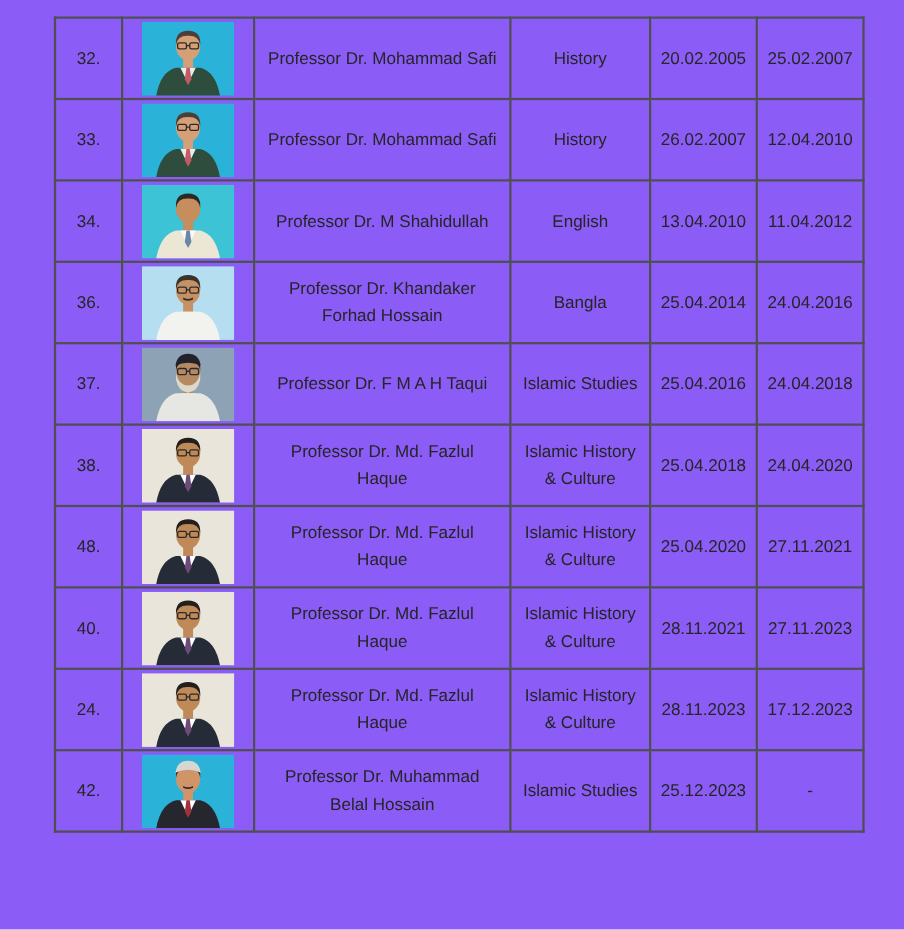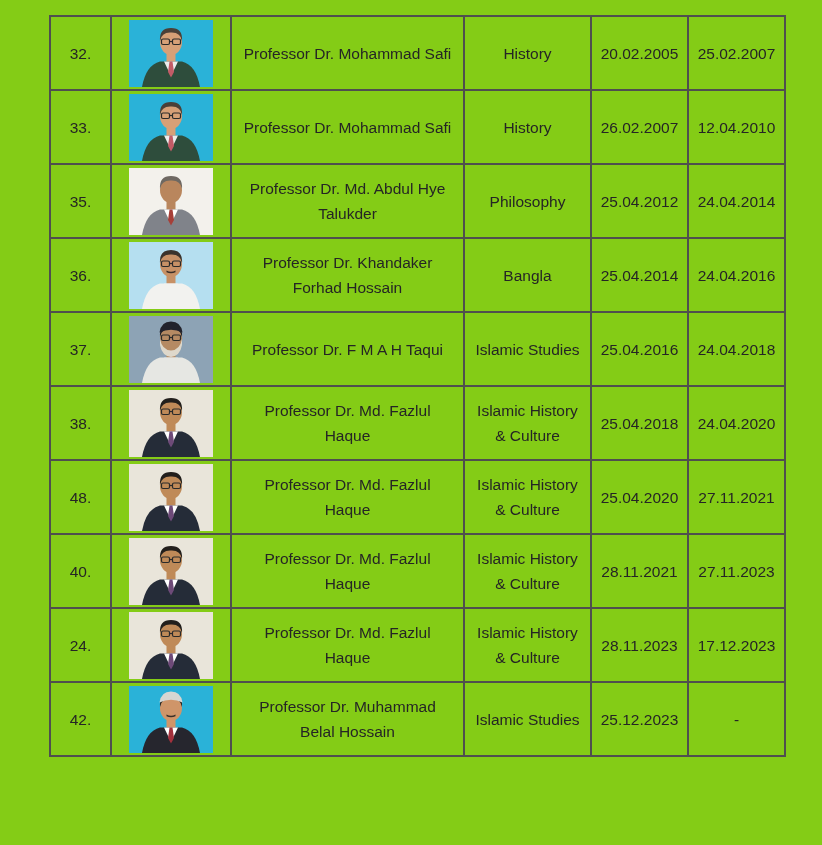--- a/index.html
+++ b/index.html
@@ -5,21 +5,21 @@
   html, body {
     margin: 0;
     padding: 0;
     background: #ffffff;
     font-family: "Liberation Sans", sans-serif;
   }
   .page {
     position: relative;
     width: 822px;
     height: 845px;
-    background: #84cc16;
+    background: #8b5cf6;
     overflow: hidden;
   }
   table.vc-table {
     position: absolute;
     left: 49px;
     top: 15px;
     width: 735px;
     border-collapse: collapse;
     table-layout: fixed;
   }
@@ -98,37 +98,36 @@
                 <path d="M40.5 21.5 h3"></path>
               </g>
             </svg>
           </td>
     <td class="c-name">Professor Dr. Mohammad Safi</td>
     <td class="c-dept">History</td>
     <td class="c-date">26.02.2007</td>
     <td class="c-date">12.04.2010</td>
   </tr>
         <tr class="vc-row">
-    <td class="c-serial">35.</td>
-    <td class="c-photo">
-            <svg width="84" height="67" viewBox="0 0 84 67" xmlns="http://www.w3.org/2000/svg">
-              <rect x="0" y="0" width="84" height="67" fill="#f3f1ec"></rect>
-              <rect x="37.5" y="31" width="9" height="12" fill="#b9865d"></rect>
-              <path d="M13 67 Q17 45 31 41.5 L53 41.5 Q67 45 71 67 Z" fill="#80838a"></path>
-              <path d="M35 41.5 L42 56 L49 41.5 Z" fill="#ffffff"></path>
-              <path d="M40.5 41.5 L43.5 41.5 L45 52 L42 57.5 L39 52 Z" fill="#a63f38"></path>
-              <ellipse cx="42" cy="22" rx="11" ry="13" fill="#b9865d"></ellipse>
-              <path d="M31 21 Q30 8 42 8 Q54 8 53 21 Q51.5 12 42 12.5 Q32.5 12 31 21 Z" fill="#6e6862"></path>
-            </svg>
-          </td>
-    <td class="c-name">Professor Dr. Md. Abdul Hye
-Talukder</td>
-    <td class="c-dept">Philosophy</td>
-    <td class="c-date">25.04.2012</td>
-    <td class="c-date">24.04.2014</td>
+    <td class="c-serial">34.</td>
+    <td class="c-photo">
+            <svg width="84" height="67" viewBox="0 0 84 67" xmlns="http://www.w3.org/2000/svg">
+              <rect x="0" y="0" width="84" height="67" fill="#3cc4d6"></rect>
+              <rect x="37.5" y="31" width="9" height="12" fill="#c68d5f"></rect>
+              <path d="M13 67 Q17 45 31 41.5 L53 41.5 Q67 45 71 67 Z" fill="#ece6d4"></path>
+              <path d="M35 41.5 L42 56 L49 41.5 Z" fill="#fafafa"></path>
+              <path d="M40.5 41.5 L43.5 41.5 L45 52 L42 57.5 L39 52 Z" fill="#6b86a8"></path>
+              <ellipse cx="42" cy="22" rx="11" ry="13" fill="#c68d5f"></ellipse>
+              <path d="M31 21 Q30 8 42 8 Q54 8 53 21 Q51.5 12 42 12.5 Q32.5 12 31 21 Z" fill="#2c2824"></path>
+            </svg>
+          </td>
+    <td class="c-name">Professor Dr. M Shahidullah</td>
+    <td class="c-dept">English</td>
+    <td class="c-date">13.04.2010</td>
+    <td class="c-date">11.04.2012</td>
   </tr>
         <tr class="vc-row">
     <td class="c-serial">36.</td>
     <td class="c-photo">
             <svg width="84" height="67" viewBox="0 0 84 67" xmlns="http://www.w3.org/2000/svg">
               <rect x="0" y="0" width="84" height="67" fill="#b5dff0"></rect>
               <rect x="37.5" y="31" width="9" height="12" fill="#c79166"></rect>
               <path d="M13 67 Q17 45 31 41.5 L53 41.5 Q67 45 71 67 Z" fill="#f2f2ef"></path>
               <path d="M35 41.5 L42 56 L49 41.5 Z" fill="#f2f2ef"></path>
               <ellipse cx="42" cy="22" rx="11" ry="13" fill="#c79166"></ellipse>

